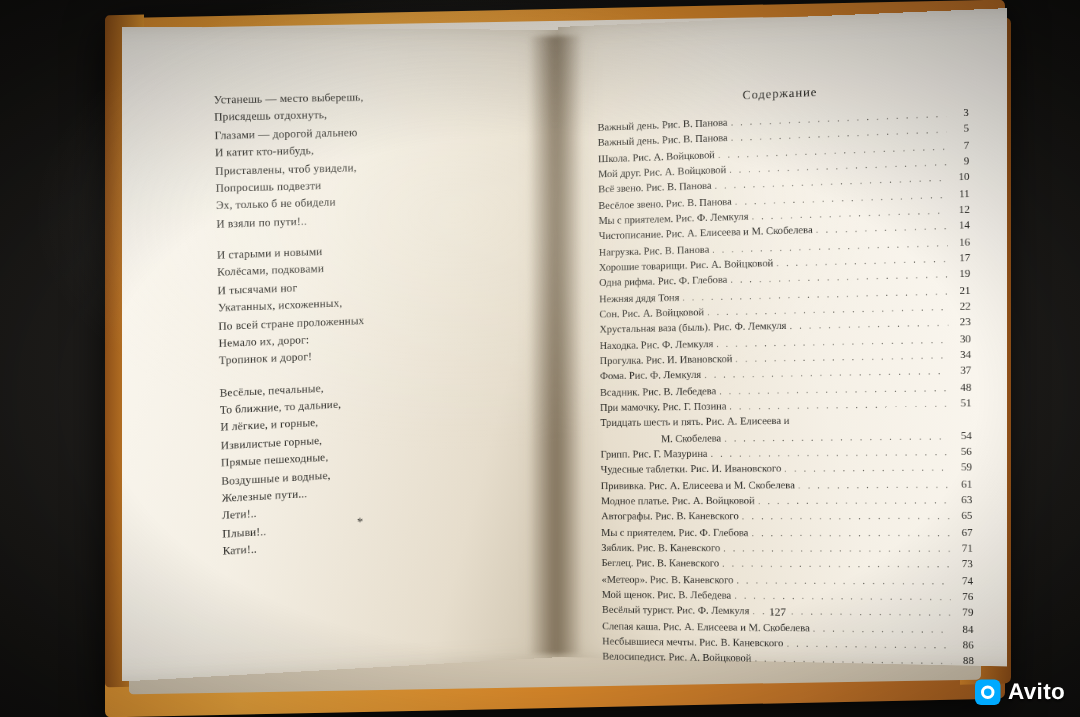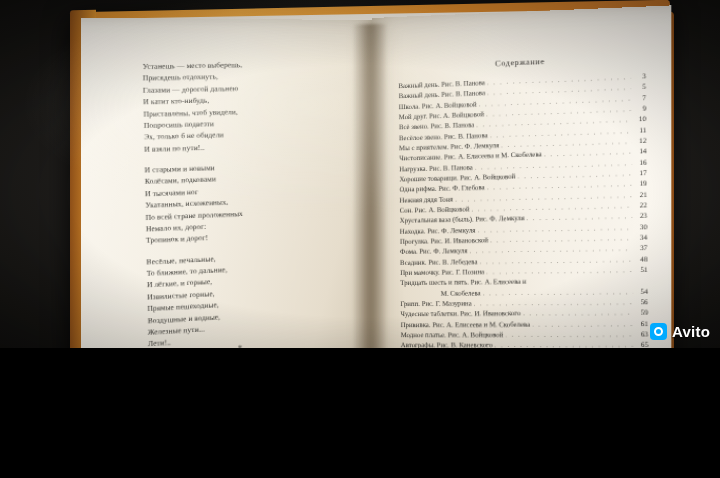--- a/index.html
+++ b/index.html
@@ -10,21 +10,21 @@
   body {
     width: 720px;
     height: 478px;
     overflow: hidden;
     font-family: "Liberation Serif", serif;
   }
 
   #photo {
     position: relative;
     width: 720px;
-    height: 348px;
+    height: 478px;
     background: #1b1b1b;
     overflow: hidden;
   }
 
   
   .backdrop {
     position: absolute;
     inset: 0;
     background:
       radial-gradient(120% 90% at 50% 50%, #2b2927 0%, #141311 60%, #070707 100%);

